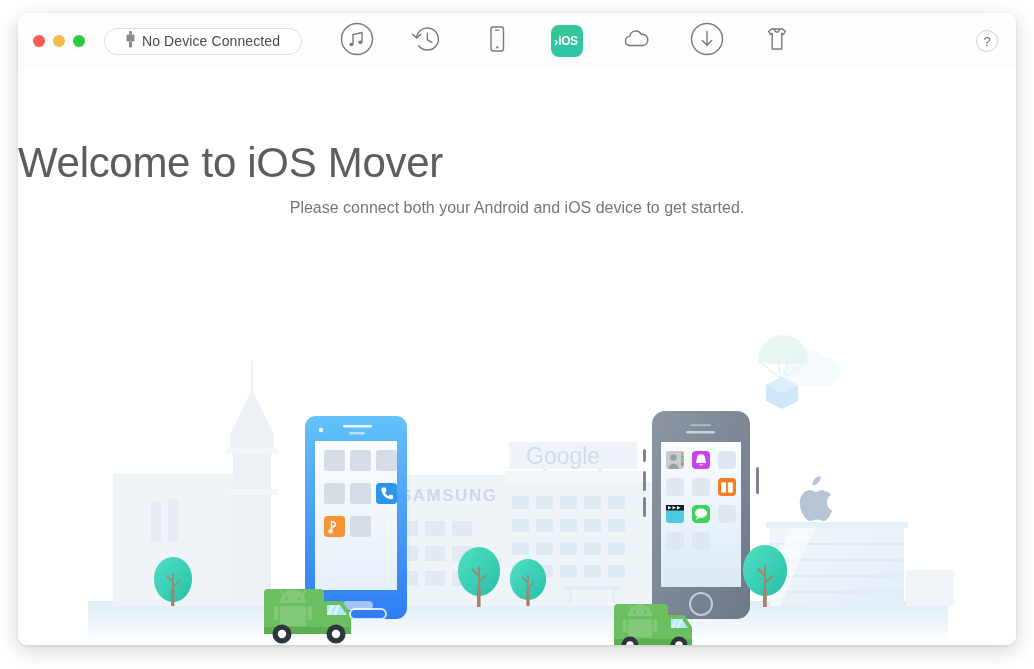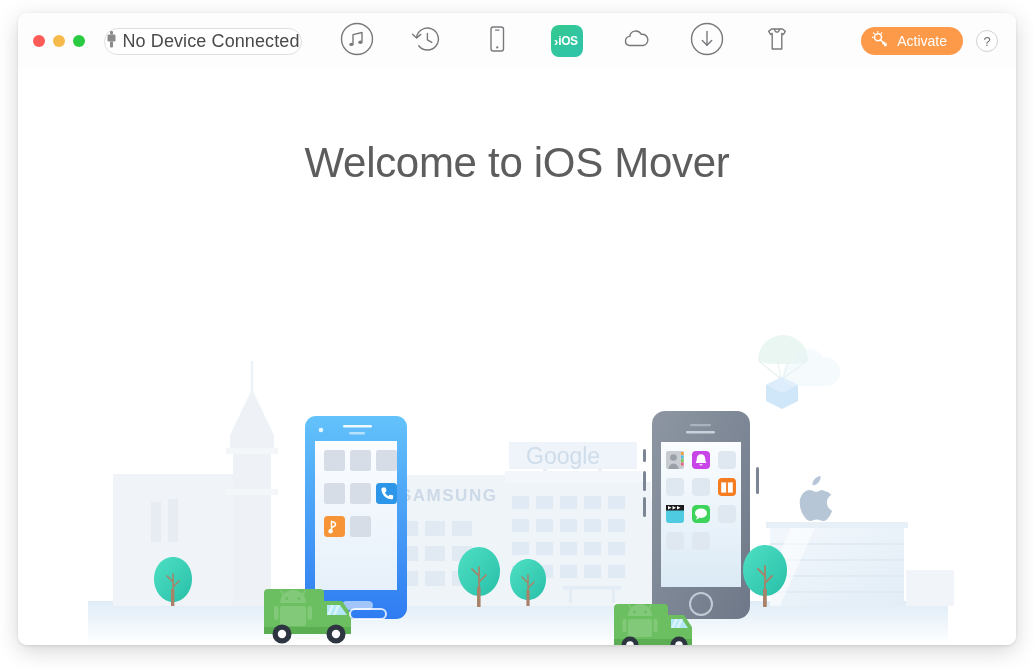--- a/index.html
+++ b/index.html
@@ -47,21 +47,21 @@
     border: 1px solid #dededf;
     border-radius: 14px;
     background: #fff;
     display: flex;
     align-items: center;
     justify-content: center;
     gap: 7px;
   }
   .device-pill .plug-icon { display: block; }
   .device-pill-label {
-    font-size: 18px;
+    font-size: 14px;
     color: #4a4a4a;
     letter-spacing: 0.1px;
     white-space: nowrap;
   }
 
   .toolbar-icons {
     display: flex;
     align-items: center;
     margin-left: 20px;
     gap: 0px;
@@ -131,21 +131,20 @@
   .content {
     position: relative;
     height: 576px;
     background: #ffffff;
     overflow: hidden;
   }
 
   .headline {
     position: absolute;
     top: 70px; left: 0; right: 0;
-    text-align: center;
     font-size: 42px;
     font-weight: 300;
     color: #5d5d5e;
     letter-spacing: -0.3px;
   }
   .subhead {
     position: absolute;
     top: 130px; left: 0; right: 0;
     text-align: center;
     font-size: 16px;
@@ -244,37 +243,28 @@
         <span>
           <svg width="34" height="34" viewBox="0 0 34 34">
             <path d="M11.5 7h11l2.8 2.4-1.9 3.1-1.6-1.1V27h-9.6V11.4l-1.6 1.1-1.9-3.1z" fill="none" stroke="#78797c" stroke-width="1.4" stroke-linejoin="round"></path>
             <path d="M14.4 7.2c.6 2 1.6 3 2.6 3s2-1 2.6-3" fill="none" stroke="#78797c" stroke-width="1.3" stroke-linecap="round"></path>
           </svg>
         </span>
       </div>
     </div>
 
     <div class="titlebar-right">
-      <button class="activate-btn">
-        <span>
-          <svg width="17" height="17" viewBox="0 0 17 17">
-            <circle cx="6" cy="6.3" r="3.5" fill="none" stroke="#ffffff" stroke-width="1.5"></circle>
-            <path d="M8.4 8.8l5.6 5.6M11 12.7l1.5-1.5M12.7 14.4l1.5-1.5" stroke="#ffffff" stroke-width="1.5" stroke-linecap="round" fill="none"></path>
-            <path d="M5.7 1.2v-.9M2.2 2.5l-.7-.7M9.2 2.5l.7-.7M1.2 6.3H.3" stroke="#ffffff" stroke-width="1.2" stroke-linecap="round"></path>
-          </svg>
-        </span>
-        <span>Activate</span>
-      </button>
       <button class="help-btn">?</button>
     </div>
   </div>
 
   <div class="content">
 
     <div class="headline">Welcome to iOS Mover</div>
+    <div class="subhead">Please connect both your Android and iOS device to get started.</div>
 
     <div class="illustration">
       <svg width="998" height="396" viewBox="0 0 998 396">
         <defs>
           <linearGradient id="groundGrad" x1="0" y1="0" x2="0" y2="1">
             <stop offset="0%" stop-color="#dceaf6"></stop>
             <stop offset="100%" stop-color="#ffffff"></stop>
           </linearGradient>
           <linearGradient id="androidBody" x1="0" y1="0" x2="0" y2="1">
             <stop offset="0%" stop-color="#63c2fb"></stop>

